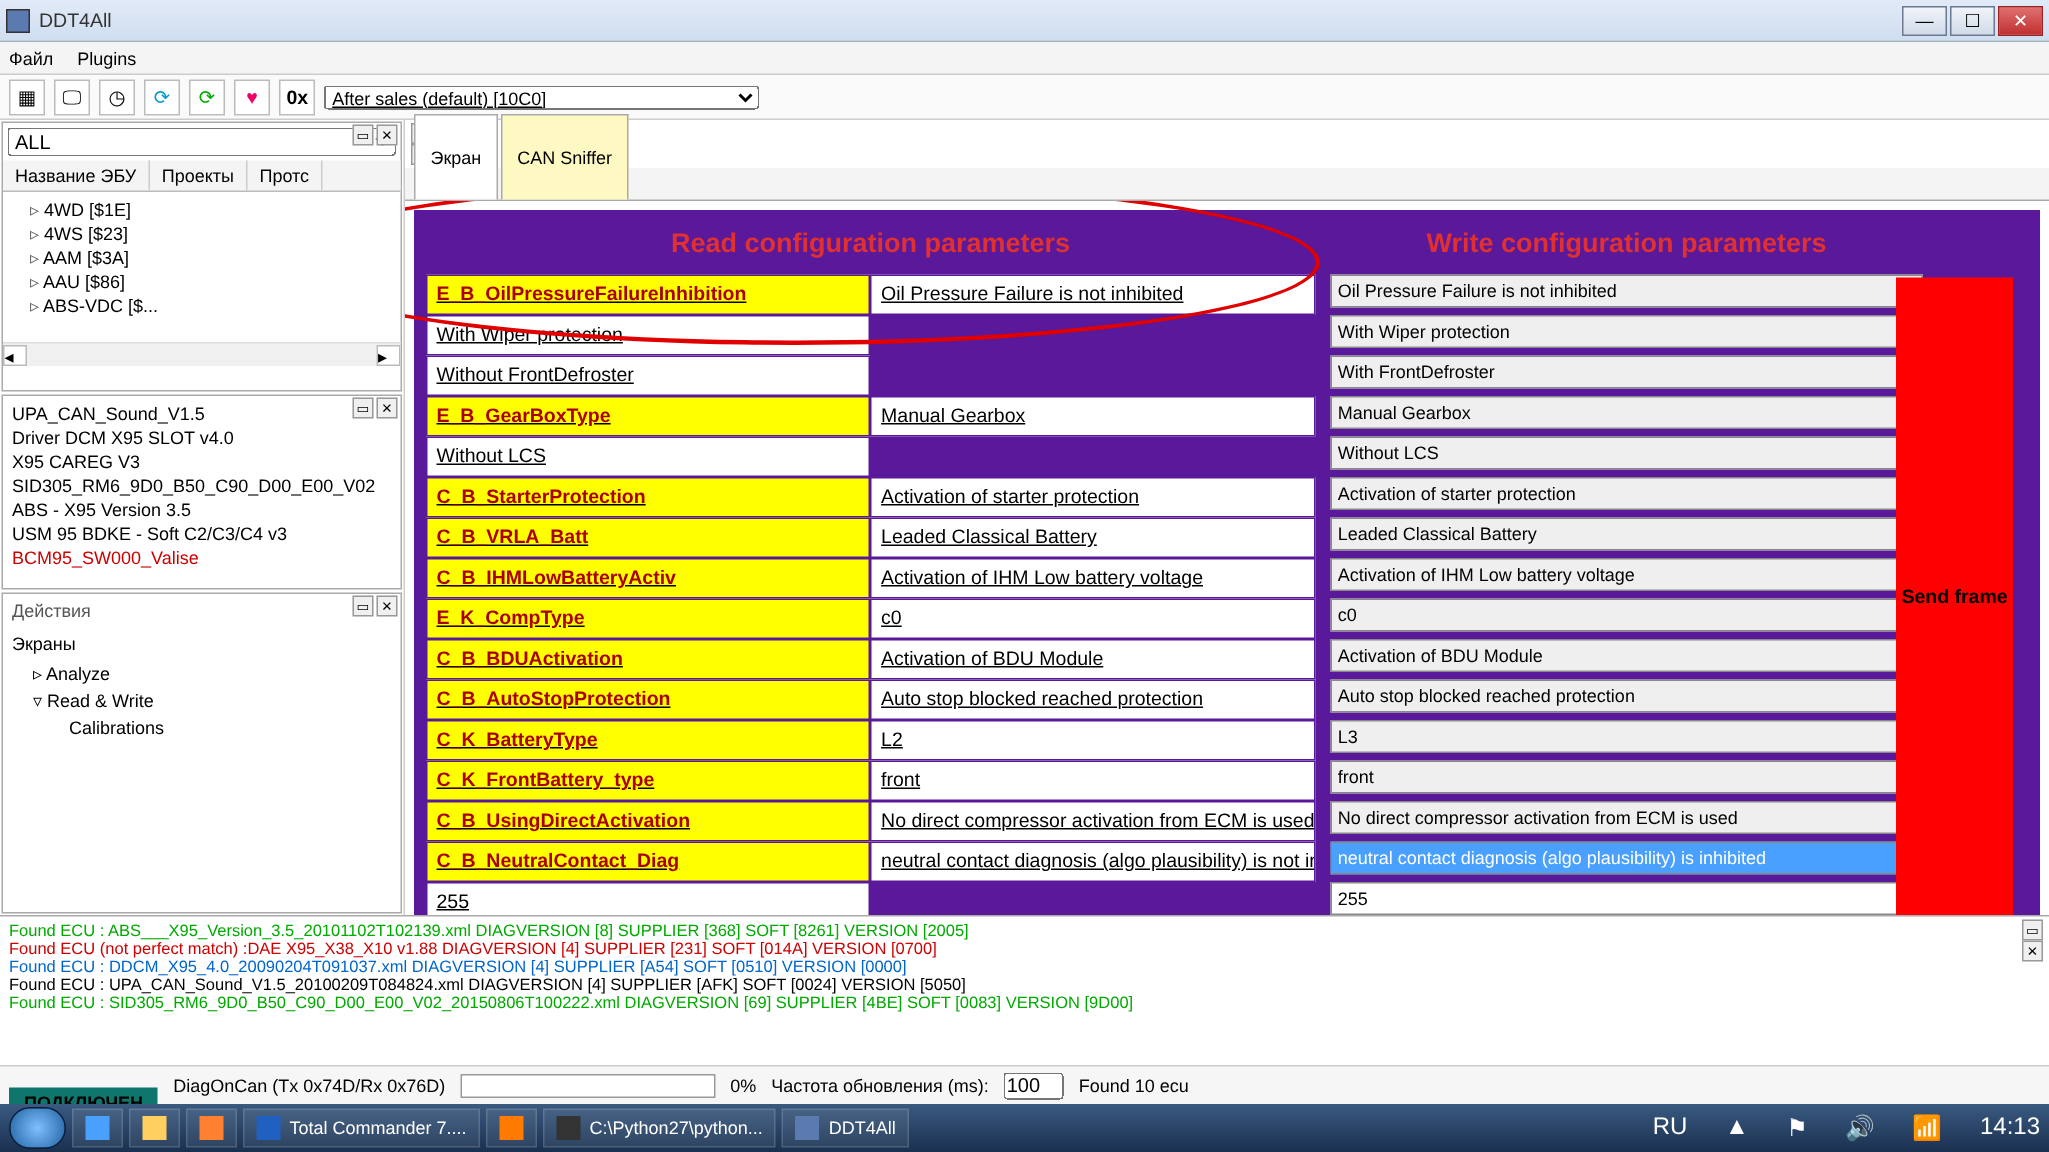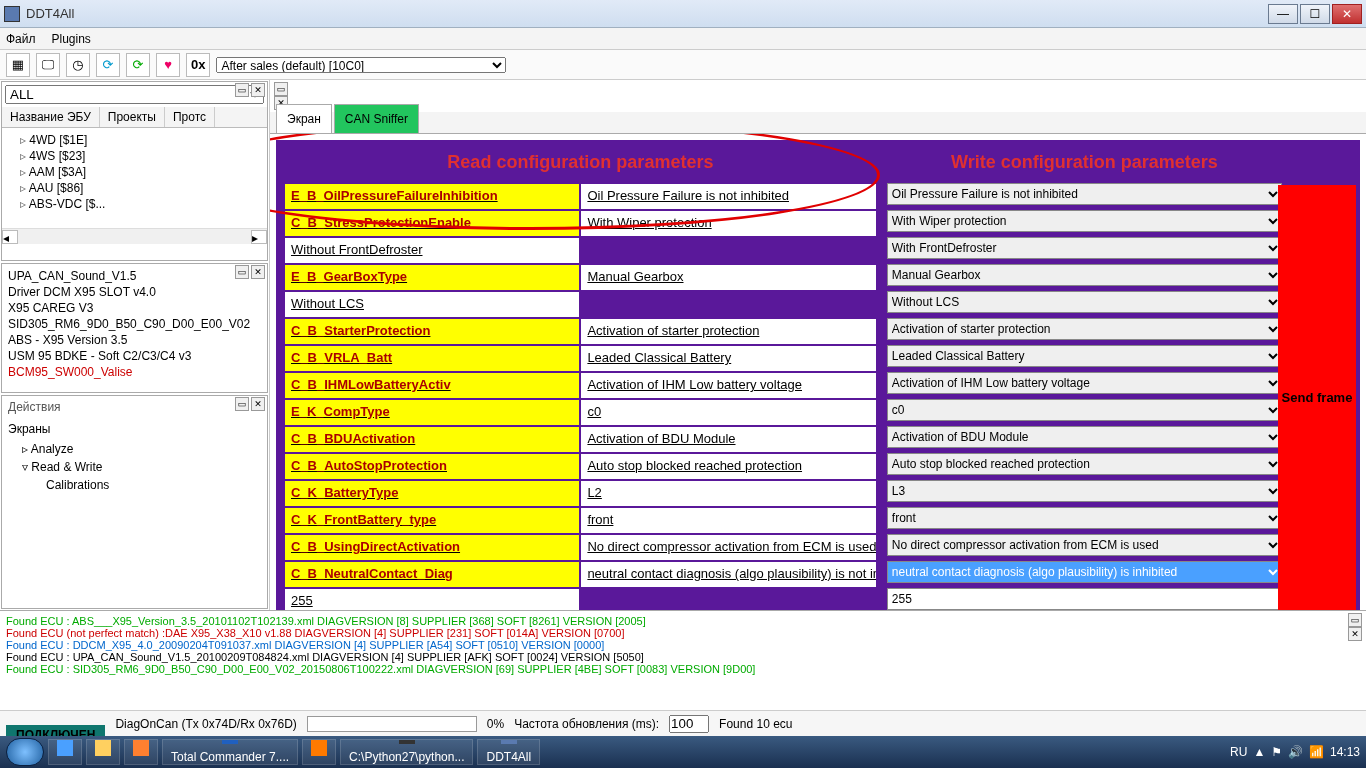--- a/index.html
+++ b/index.html
@@ -13,21 +13,21 @@
 .winbtn { width: 30px; height: 20px; border: 1px solid #6a7a90; background: linear-gradient(#f0f4fa,#d0dae8); display:flex;align-items:center;justify-content:center;font-size:12px;cursor:pointer;}
 .winbtn.close { background: linear-gradient(#e07070,#c03030); color:#fff; border-color:#a02020;}
 
 
 .menubar { height: 22px; display:flex; align-items:center; padding: 0 6px; gap: 16px; background:#f4f4f4; border-bottom:1px solid #ccc;}
 .menubar span { cursor:pointer; }
 
 
 .toolbar { height: 30px; display:flex; align-items:center; padding: 2px 6px; gap: 6px; border-bottom:1px solid #ccc; background:#fafafa;}
 .tbtn { width: 24px; height: 24px; border:1px solid #bbb; background:#fff; display:flex;align-items:center;justify-content:center; font-size:13px; cursor:pointer;}
-.toolbar select { height: 16px; font-size:12px; min-width: 290px; }
+.toolbar select { height: 16px; font-size:12px; min-width: 290px; text-decoration: underline; }
 
 
 .mainrow { display:flex; height: 530px; }
 .leftcol { width: 270px; display:flex; flex-direction:column; border-right:1px solid #ccc;}
 .panel { border:1px solid #aaa; margin:1px; background:#fff; position:relative;}
 .panel .docker { position:absolute; top:1px; right:2px; display:flex; gap:2px;}
 .docker span{ width:14px;height:14px;border:1px solid #999; background:#f0f0f0; font-size:9px; display:flex;align-items:center;justify-content:center; cursor:pointer;}
 .panel select.full { width: calc(100% - 6px); margin:3px;}
 .tabrow { display:flex; border-bottom:1px solid #bbb; background:#f4f4f4; font-size:12px;}
 .tabrow span { padding:3px 8px; border-right:1px solid #ccc; cursor:pointer;}
@@ -41,36 +41,36 @@
 .listpanel .item.red { color:#c00;}
 
 .actions .hdr { padding:4px 6px; color:#555;}
 .actions .line { padding:2px 6px 2px 20px; cursor:pointer;}
 .actions .line.sub { padding-left: 44px;}
 .actions .line.sub.sel { background:#e8e8e8; border:1px dotted #888;}
 
 
 .rightcol { flex:1; display:flex; flex-direction:column; }
 .tabstrip { height: 22px; display:flex; align-items:flex-end; background:#f4f4f4; border-bottom:1px solid #aaa; padding-left:6px; gap:2px;}
-.tabstrip .tab { padding:7px 10px; border:1px solid #aaa; border-bottom:none; background:#fff; cursor:pointer; font-size:12px;}
-.tabstrip .tab.inact { background:#22c55e;text-align:right;}
+.tabstrip .tab { padding:21px 10px; border:1px solid #aaa; border-bottom:none; background:#fff; cursor:pointer; font-size:12px;}
+.tabstrip .tab.inact { background:#fef9c3;text-align:right;}
 
 .scrollwrap { flex:1; overflow:hidden; position:relative; background:#fff; padding:6px;}
 .purple { background:#5a189a; padding:8px; display:flex; gap:10px; height:480px; position:relative;}
 .col { flex:1; display:flex; flex-direction:column; }
 .colhdr { background:#5a189a; color:#e03030; font-size:18px; font-weight:bold; text-align:center; padding:4px 0 10px 0;}
 .rows { display:flex; flex-direction:column; gap:0;text-decoration:underline;}
 .prow { display:flex; height:27px; }
 .pname { width: 50%; background:#ffff00; color:#a00; font-weight:bold; padding:4px 6px; border:1px solid #5a189a; white-space:nowrap; overflow:hidden; font-size:13px;}
 .pval { width:50%; background:#fff; padding:4px 6px; border:1px solid #5a189a; white-space:nowrap; overflow:hidden; font-size:13px;}
 .wrow { height:27px; }
 .wrow select { width:100%; height:22px; font-size:12px; border:1px solid #888;}
 .wrow.sel select { background:#4aa0ff; color:#fff;}
 .wrow.plain input { width:100%; height:22px; font-size:12px; border:1px solid #888; padding:0 4px;}
-.sendbtn { position:absolute; right:4px; top:45px; bottom:10px; width:78px; background:#ff0000; color:#000; font-weight:bold; display:flex; align-items:center; justify-content:center; cursor:pointer; font-size:13px; text-align:center;}
+.sendbtn { position:absolute; right:18px; top:45px; bottom:10px; width:78px; background:#ff0000; color:#000; font-weight:bold; display:flex; align-items:center; justify-content:center; cursor:pointer; font-size:13px; text-align:center;}
 
 
 .ellipse { position:absolute; border:3px solid #e00000; border-radius:50%; pointer-events:none; }
 
 
 .logpanel { border-top:1px solid #aaa; height:100px; background:#fff; padding:4px 6px; overflow:hidden; position:relative;}
 .logpanel .docker { position:absolute; top:2px; right:4px;}
 .logline { font-size:11px; white-space:nowrap; }
 .lg-g { color:#0a0;}
 .lg-r { color:#c00;}
@@ -79,23 +79,23 @@
 
 
 .statusbar { height:26px; display:flex; align-items:center; gap:10px; padding:0 6px; border-top:1px solid #ccc; background:#f6f6f6;}
 .connchip { background:#0f766e; color:#000; padding:3px 10px; font-weight:bold;margin-top:23px;}
 .progress { width:170px; height:16px; border:1px solid #999; background:#fff;}
 .spin input { width:40px; height:18px;}
 
 
 .taskbar { height:32px; background:linear-gradient(#3a5a80,#1a3050); display:flex; align-items:center; padding:0 6px; gap:4px; position:relative;}
 .startorb { width:38px;height:28px; background:radial-gradient(circle,#7ec0ff,#2060a0); border-radius:14px; border:1px solid #0a2040;}
-.tbitem { height:26px; padding:0 8px; display:flex; align-items:center; color:#fff; font-size:12px; gap:6px; background:rgba(255,255,255,0.08); border:1px solid rgba(255,255,255,0.15); cursor:pointer;flex-direction:column;}
+.tbitem { height:26px; padding:0 8px; display:flex; align-items:center; color:#fff; font-size:12px; gap:6px; background:rgba(255,255,255,0.08); border:1px solid rgba(255,255,255,0.15); cursor:pointer;}
 .tbitem .ic { width:16px;height:16px; background:#f90;}
-.tray { margin-left:auto; display:flex; align-items:center; color:#fff; gap:6px; font-size:12px;}
+.tray { margin-left:auto; display:flex; align-items:center; color:#fff; gap:25px; font-size:16px;}
 </style>
 </head>
 <body>
 
 <div class="titlebar">
   <div class="icon"></div>
   <div class="title">DDT4All</div>
   <div class="winbtns">
     <div class="winbtn">—</div>
     <div class="winbtn">☐</div>
@@ -192,21 +192,20 @@
     <div class="scrollwrap">
       <div class="purple">
         <div class="col" style="flex:1.05">
           <div class="colhdr">Read configuration parameters</div>
           <div class="rows" id="readRows">
               <div class="prow">
                 <div class="pname">E_B_OilPressureFailureInhibition</div>
                 <div class="pval">Oil Pressure Failure is not inhibited</div>
               </div>
               <div class="prow">
-                <div class="pname">C_B_StressProtectionEnable</div>
                 <div class="pval">With Wiper protection</div>
               </div>
               <div class="prow">
                 <div class="pval">Without FrontDefroster</div>
               </div>
               <div class="prow">
                 <div class="pname">E_B_GearBoxType</div>
                 <div class="pval">Manual Gearbox</div>
               </div>
               <div class="prow">

